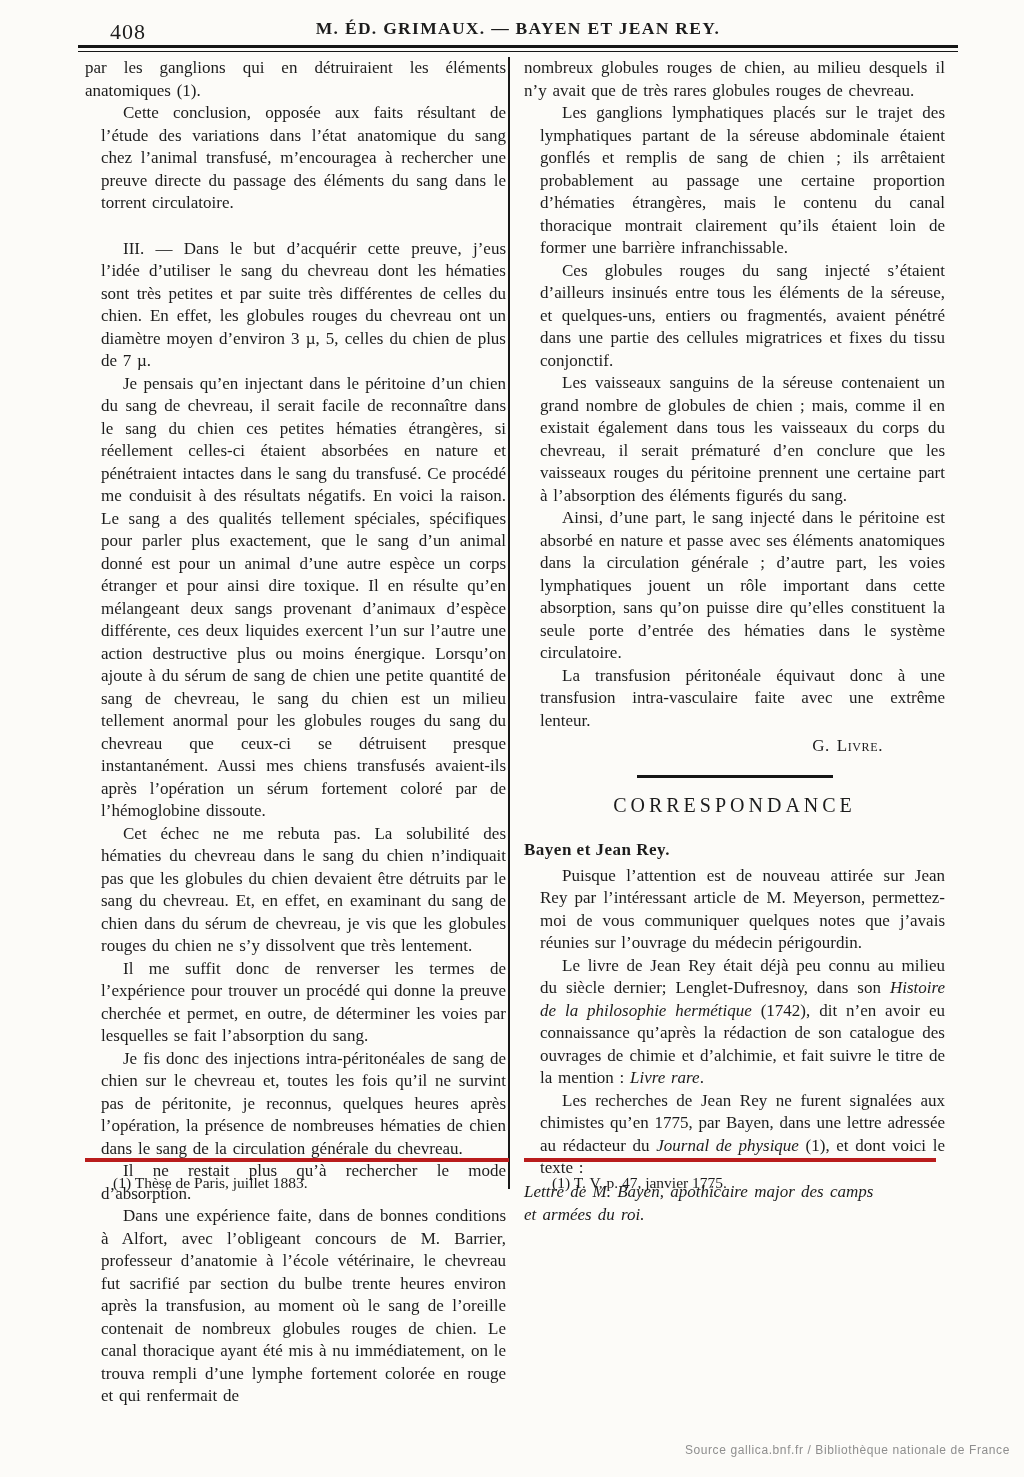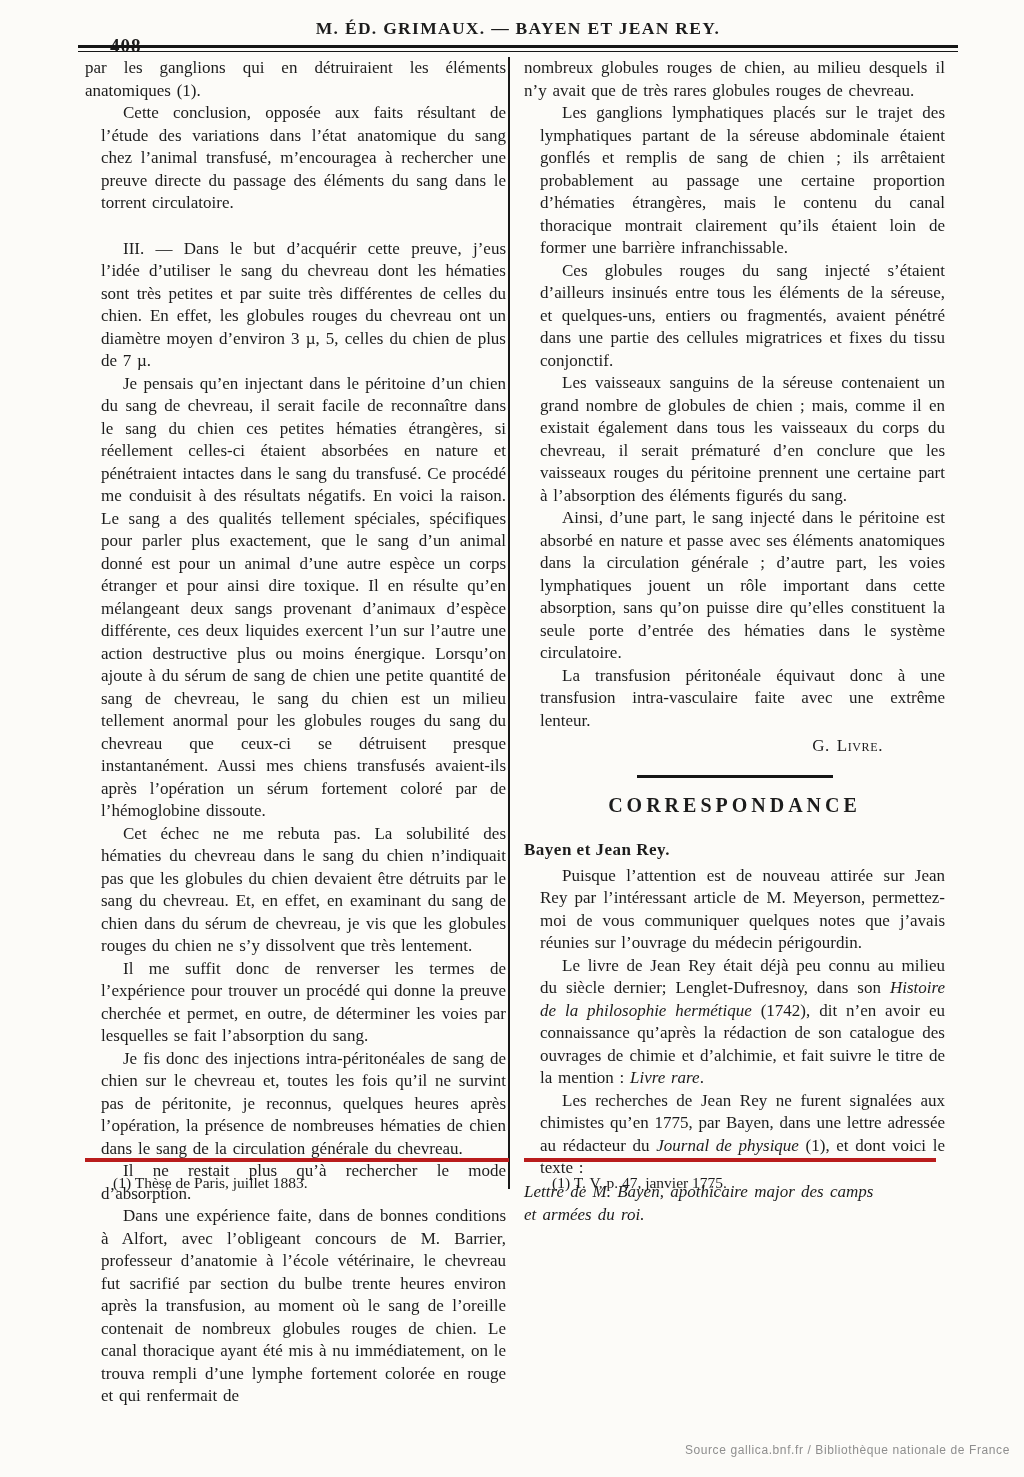--- a/index.html
+++ b/index.html
@@ -12,22 +12,22 @@
     position:relative;
     width:1024px;height:1477px;
     background:var(--paper);
     color:var(--ink);
     font-family:"Liberation Serif","DejaVu Serif",serif;
     overflow:hidden;
   }
   
   .page-header{position:absolute;top:18px;left:78px;width:880px;height:26px;}
   .page-number{
-    position:absolute;left:32px;top:17px;
-    font-size:19px;font-weight:bold;letter-spacing:1px;
+    position:absolute;left:32px;top:1px;
+    font-size:22px;font-weight:normal;letter-spacing:1px;
   }
   .running-title{
     display:block;text-align:center;
     font-size:17.5px;font-weight:bold;letter-spacing:1.3px;
     white-space:nowrap;
   }
   .header-rule{
     position:absolute;top:45px;left:78px;width:880px;height:3px;
     border-top:3px solid #161616;border-bottom:1px solid #161616;
     box-sizing:content-box;
@@ -50,21 +50,21 @@
   .signature{
     margin:3px 0 0;text-align:right;padding-right:62px;
     font-variant:small-caps;letter-spacing:0.6px;word-spacing:2px;
   }
   .sep-rule{
     width:196px;height:3px;background:#161616;
     margin:17px auto 8px auto;
   }
   .section-heading{
     margin:16px 0 0;text-align:center;text-indent:0;
-    font-size:20px;font-weight:bold;letter-spacing:4px;
+    font-size:20px;font-weight:normal;letter-spacing:4px;
   }
   .sub-heading{
     margin:23px 0 3px;text-indent:0;
     font-size:17px;font-weight:bold;letter-spacing:0.5px;
   }
   .letter-heading{
     margin:0 0 9px;text-align:left;text-indent:0;
     font-style:italic;line-height:23.5px;word-spacing:2px;
   }
   

